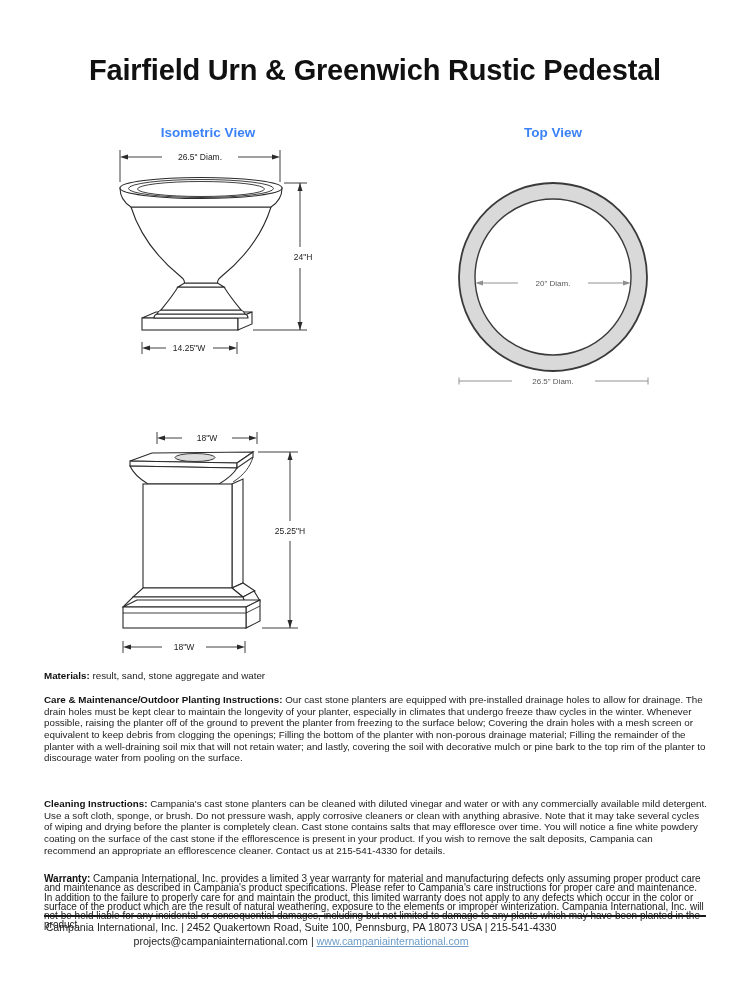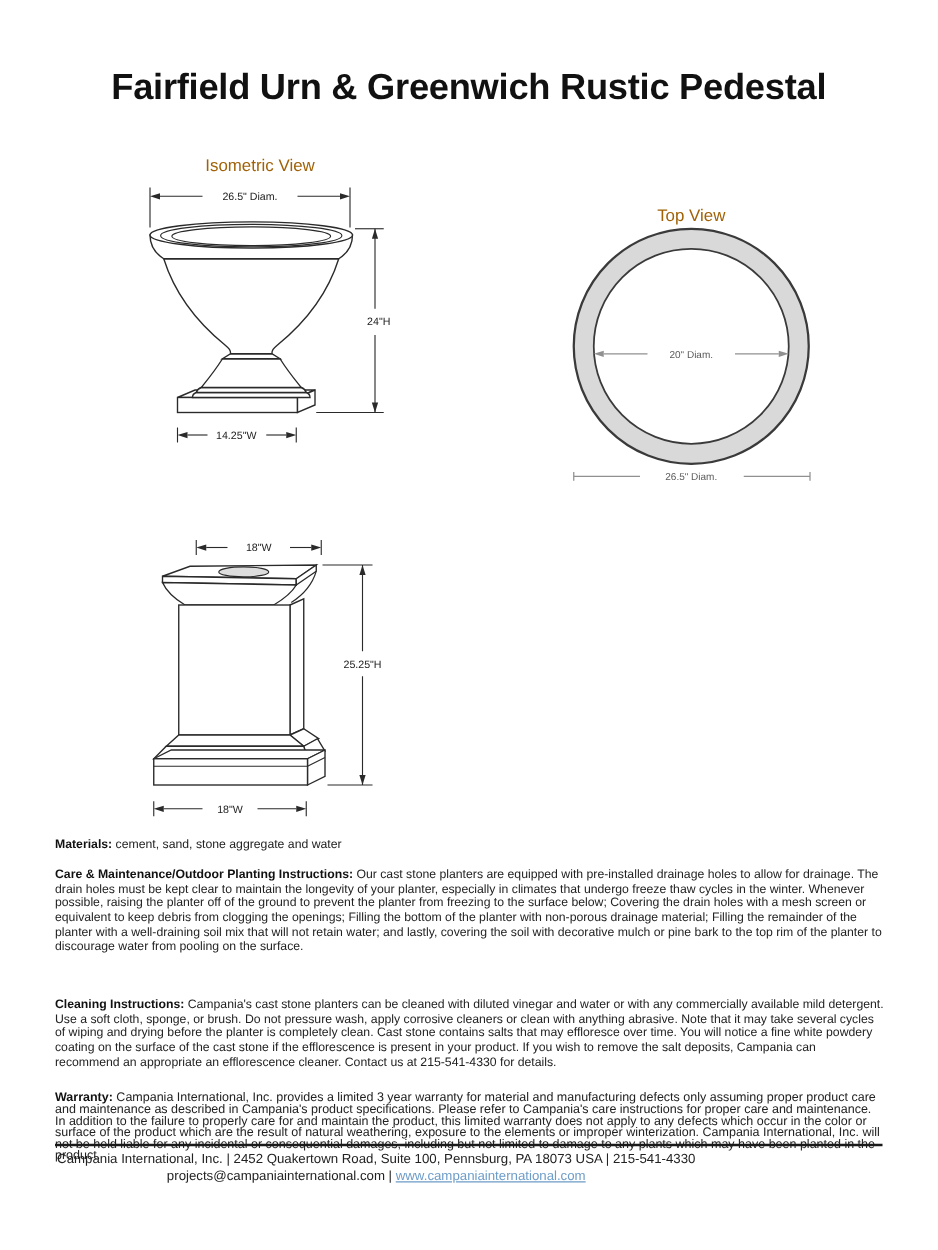--- a/index.html
+++ b/index.html
@@ -5,24 +5,24 @@
   html,body{margin:0;padding:0;background:#fff;}
   .page{
     position:relative;width:750px;height:1000px;background:#fff;overflow:hidden;
     font-family:"Liberation Sans",sans-serif;color:#1d1d1d;
   }
   .doc-title{
     position:absolute;top:54px;left:0;width:750px;text-align:center;
     font-size:29px;font-weight:bold;letter-spacing:-0.2px;color:#111;
   }
   .view-label{
-    position:absolute;font-size:13.5px;font-weight:normal;color:#a16207;text-align:center;width:200px;
+    position:absolute;font-size:13.5px;font-weight:bold;color:#3b82f6;text-align:center;width:200px;
   }
   .view-label.iso{top:125px;left:108px;}
-  .view-label.top{top:125px;left:453px;margin-top:40px;}
+  .view-label.top{top:125px;left:453px;}
   svg{position:absolute;overflow:visible;}
   svg text{font-family:"Liberation Sans",sans-serif;}
   .dim-text{font-size:8.5px;fill:#222;}
   .dim-text-gray{font-size:8px;fill:#5a5a5a;}
   .textblock{
     position:absolute;left:44px;width:663px;font-size:9.8px;line-height:11.7px;color:#222;
     text-align:left;
   }
   .textblock b{color:#111;}
   .warranty{font-size:10px;line-height:9.3px;}
@@ -163,21 +163,21 @@
       <path d="M13,216 V228"></path>
         <path d="M135,216 V228"></path>
       <path d="M21,222 H52"></path>
         <path d="M96,222 H127"></path>
       <polygon points="13,222 21,219.5 21,224.5" fill="#2a2a2a" stroke="none"></polygon>
       <polygon points="135,222 127,219.5 127,224.5" fill="#2a2a2a" stroke="none"></polygon>
     </g>
     <text class="dim-text" x="74" y="225" text-anchor="middle">18"W</text>
   </svg>
 
-  <p class="textblock" style="top:660px;"><b>Materials:</b><span> cement, sand, stone aggregate and water</span></p>
+  <p class="textblock" style="top:660px;"><b>Materials:</b><span> result, sand, stone aggregate and water</span></p>
 
   <p class="textblock" style="top:684px;"><b>Care &amp; Maintenance/Outdoor Planting Instructions:</b><span> Our cast stone planters are equipped with pre-installed drainage holes to allow for drainage. The drain holes must be kept clear to maintain the longevity of your planter, especially in climates that undergo freeze thaw cycles in the winter.  Whenever possible, raising the planter off of the ground to prevent the planter from freezing to the surface below; Covering the drain holes with a mesh screen or equivalent to keep debris from clogging the openings; Filling the bottom of the planter with non-porous drainage material; Filling the remainder of the planter with a well-draining soil mix that will not retain water; and lastly, covering the soil with decorative mulch or pine bark to the top rim of the planter to discourage water from pooling on the surface.</span></p>
 
 
   <p class="textblock" style="top:788px;"><b>Cleaning Instructions:</b><span> Campania's cast stone planters can be cleaned with diluted vinegar and water or with any commercially available mild detergent. Use a soft cloth, sponge, or brush. Do not pressure wash, apply corrosive cleaners or clean with anything abrasive. Note that it may take several cycles of wiping and drying before the planter is completely clean. Cast stone contains salts that may effloresce over time. You will notice a fine white powdery coating on the surface of the cast stone if the efflorescence is present in your product. If you wish to remove the salt deposits, Campania can recommend an appropriate an efflorescence cleaner. Contact us at 215-541-4330 for details.</span></p>
 
   <p class="textblock warranty" style="top:864px;"><b>Warranty:</b><span> Campania International, Inc. provides a limited 3 year warranty for material and manufacturing defects only assuming proper product care and maintenance as described in Campania's product specifications. Please refer to Campania's care instructions for proper care and maintenance. In addition to the failure to properly care for and maintain the product, this limited warranty does not apply to any defects which occur in the color or surface of the product which are the result of natural weathering, exposure to the elements or improper winterization. Campania International, Inc. will not be held liable for any incidental or consequential damages, including but not limited to damage to any plants which may have been planted in the product.</span></p>
 
   <div class="footer-rule"></div>
   <div class="footer">

